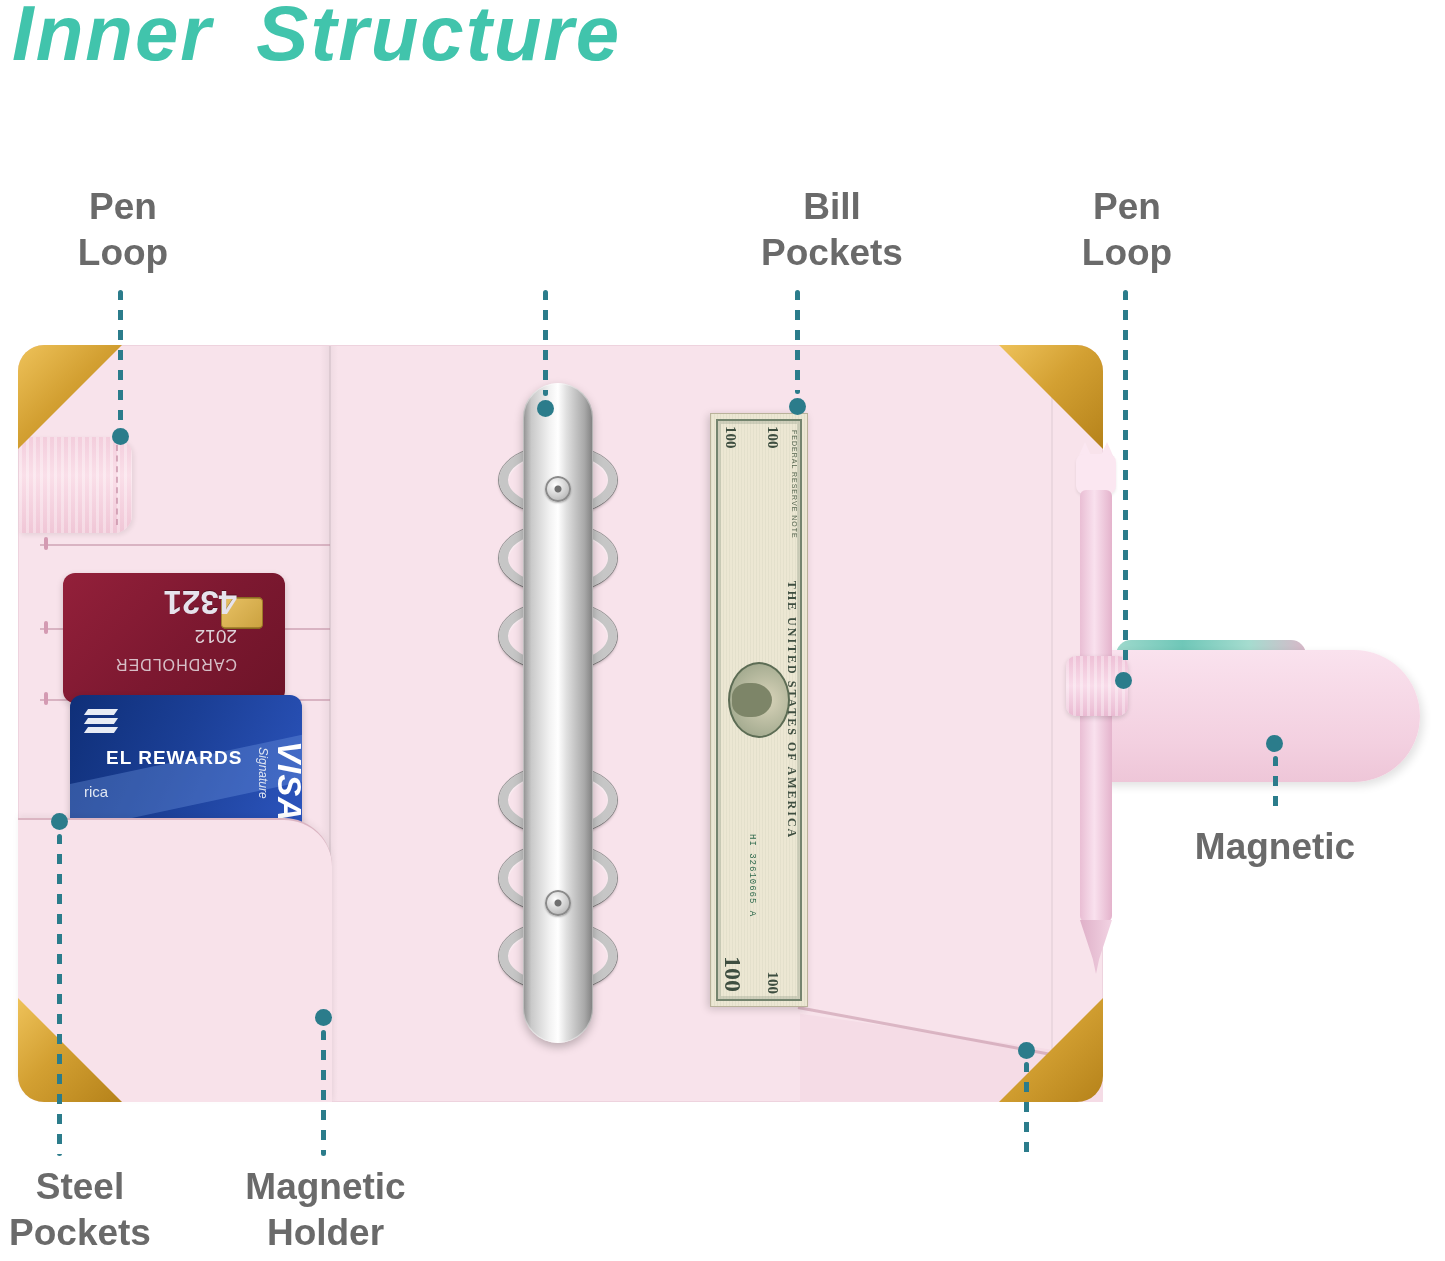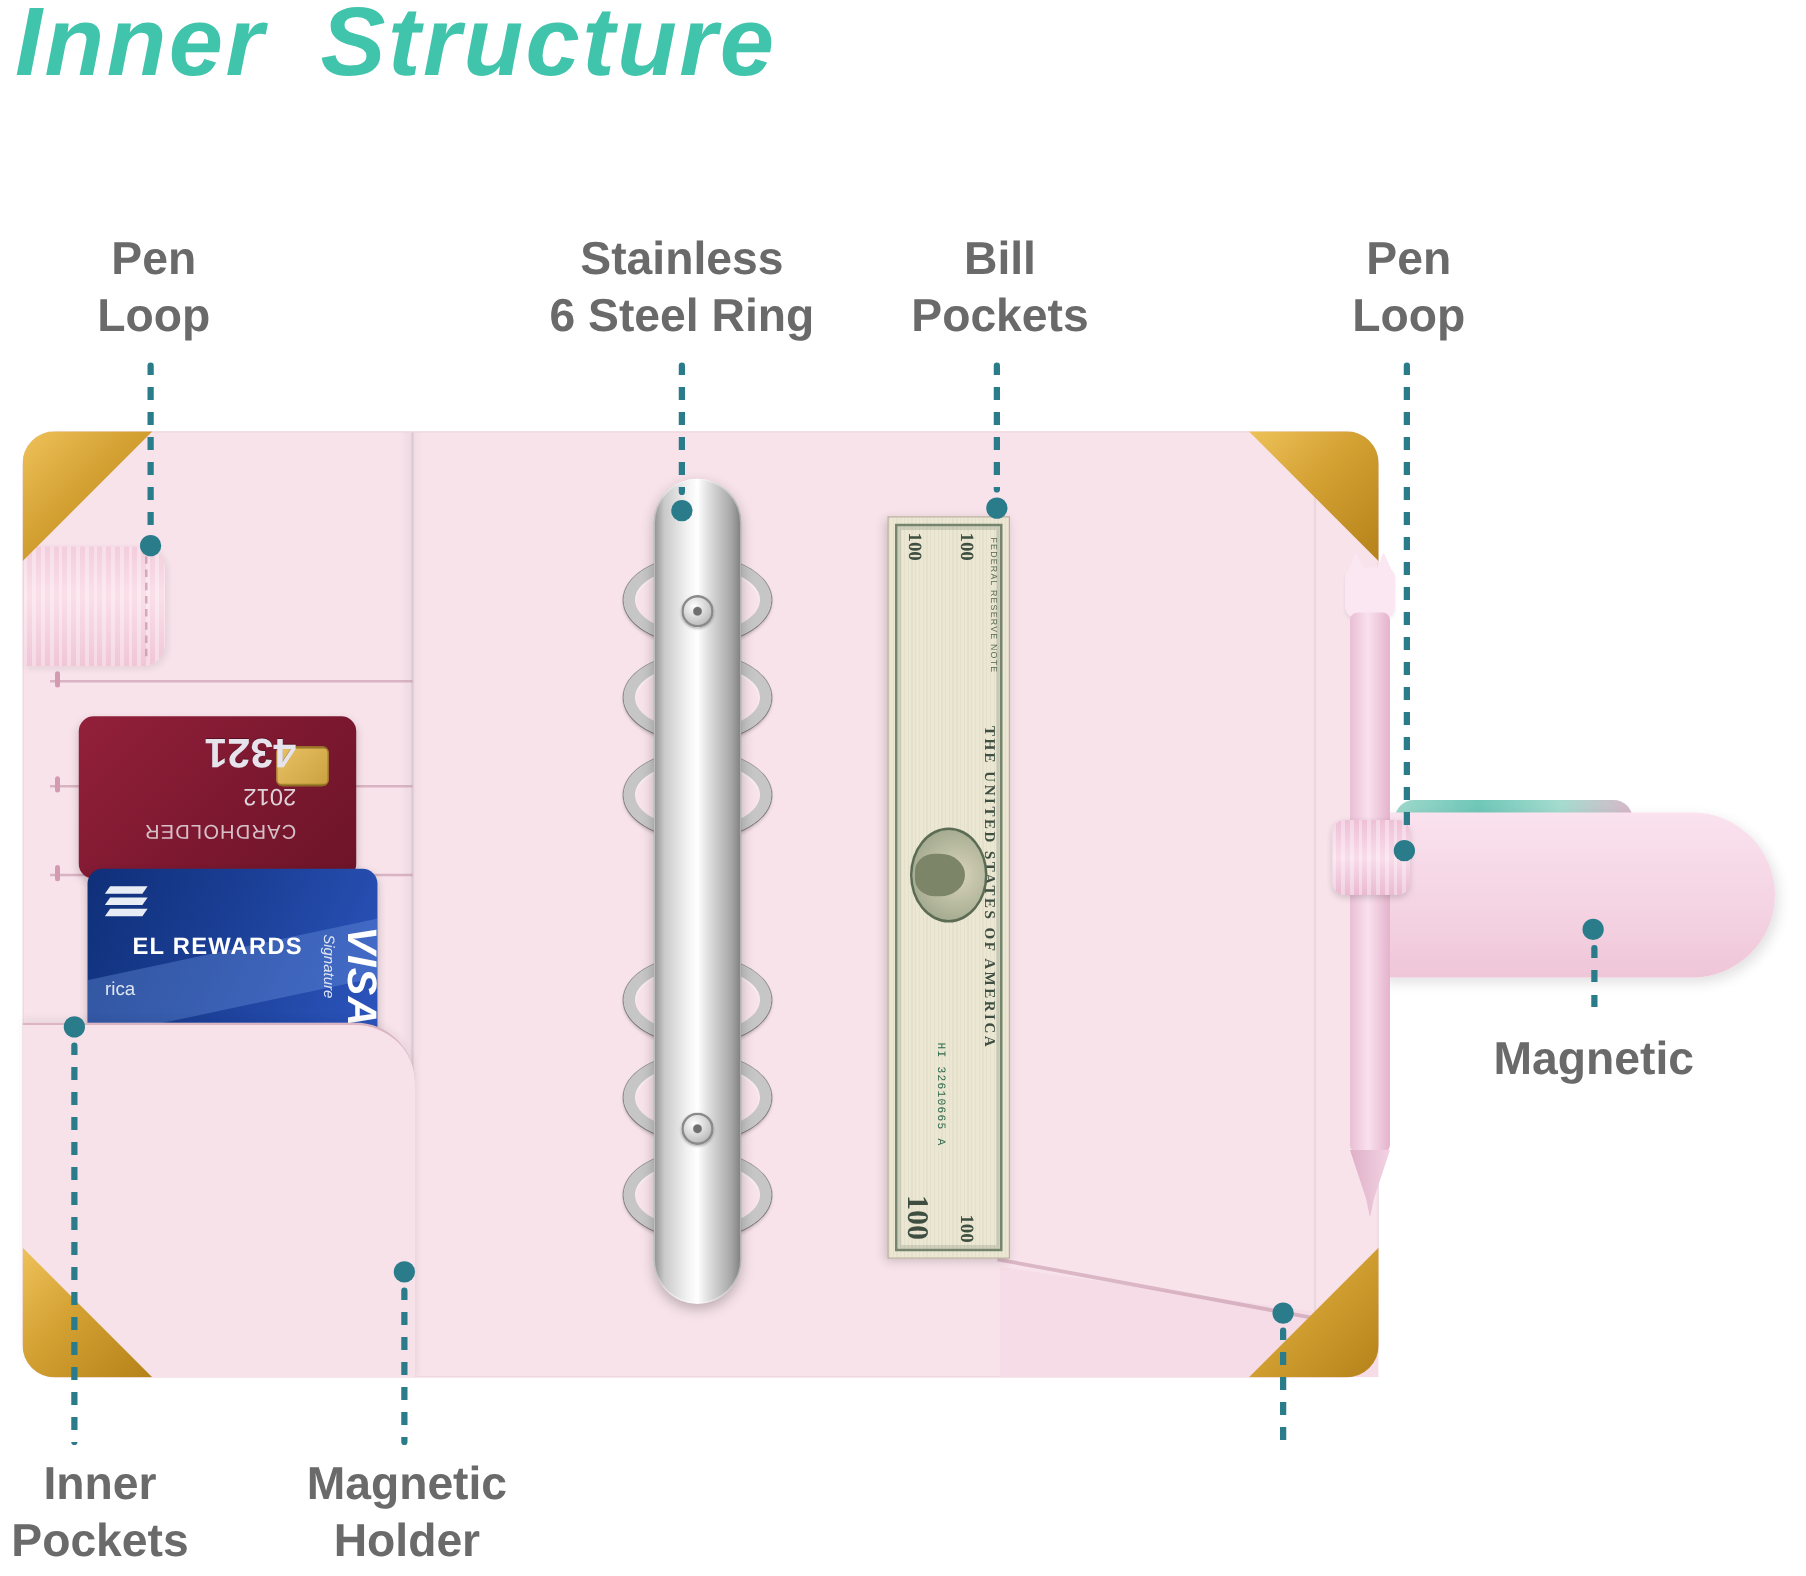--- a/index.html
+++ b/index.html
@@ -11,21 +11,21 @@
 
   
   .co-label{position:absolute;text-align:center;color:#6a6a6a;font-weight:bold;font-size:37px;line-height:46px;z-index:40;}
   .co-line{display:block;}
   .leader{position:absolute;width:5px;border-radius:3px;z-index:40;
           background-image:repeating-linear-gradient(to bottom,#2b7c8b 0 10px,transparent 10px 20px);}
   .ldot{position:absolute;width:17px;height:17px;border-radius:50%;background:#2b7c8b;z-index:41;}
 
   .lab1{left:28px;top:184px;width:190px;} .l1{left:118px;top:290px;height:132px;} .d1{left:112px;top:428px;}
   .lab2{left:408px;top:184px;width:275px;} .l2{left:543px;top:290px;height:106px;} .d2{left:537px;top:400px;}
-  .lab3{left:700px;top:184px;width:200px;} .l3{left:795px;top:290px;height:104px;} .d3{left:789px;top:398px;}
+  .lab3{left:732px;top:184px;width:200px;} .l3{left:795px;top:290px;height:104px;} .d3{left:789px;top:398px;}
   .lab4{left:1032px;top:184px;width:190px;} .l4{left:1123px;top:290px;height:378px;} .d4{left:1115px;top:672px;}
   .lab5{left:1105px;top:824px;width:340px;} .l5{left:1273px;top:756px;height:60px;} .d5{left:1266px;top:735px;}
   .lab6{left:0px;top:1164px;width:160px;}  .l6{left:57px;top:834px;height:322px;} .d6{left:51px;top:813px;}
   .lab7{left:218px;top:1164px;width:215px;} .l7{left:321px;top:1030px;height:126px;} .d7{left:315px;top:1009px;}
   .lab8{left:898px;top:1164px;width:268px;} .l8{left:1024px;top:1062px;height:94px;} .d8{left:1018px;top:1042px;}
 
   
   .binder-body{position:absolute;left:18px;top:345px;width:1085px;height:757px;background:#f8e3eb;
                border:1px solid #eed3de;border-radius:26px;box-sizing:border-box;z-index:1;}
   .fold-shadow{position:absolute;left:320px;top:346px;width:18px;height:755px;z-index:6;
@@ -140,37 +140,33 @@
 <body>
 
 <div class="canvas">
 
   <h1 class="title">Inner Structure</h1>
 
   <div class="co-label lab1">
     <span class="co-line">Pen</span>
     <span class="co-line">Loop</span>
   </div>
-  <div class="co-label lab2">
-    <span class="co-line">Stainless</span>
-    <span class="co-line">6 Steel Ring</span>
-  </div>
   <div class="co-label lab3">
     <span class="co-line">Bill</span>
     <span class="co-line">Pockets</span>
   </div>
   <div class="co-label lab4">
     <span class="co-line">Pen</span>
     <span class="co-line">Loop</span>
   </div>
   <div class="co-label lab5">
     <span class="co-line">Magnetic</span>
   </div>
   <div class="co-label lab6">
-    <span class="co-line">Inner</span>
+    <span class="co-line">Steel</span>
     <span class="co-line">Pockets</span>
   </div>
   <div class="co-label lab7">
     <span class="co-line">Magnetic</span>
     <span class="co-line">Holder</span>
   </div>
   <div class="co-label lab8">
   </div>
 
   <div class="leader l1"></div>

